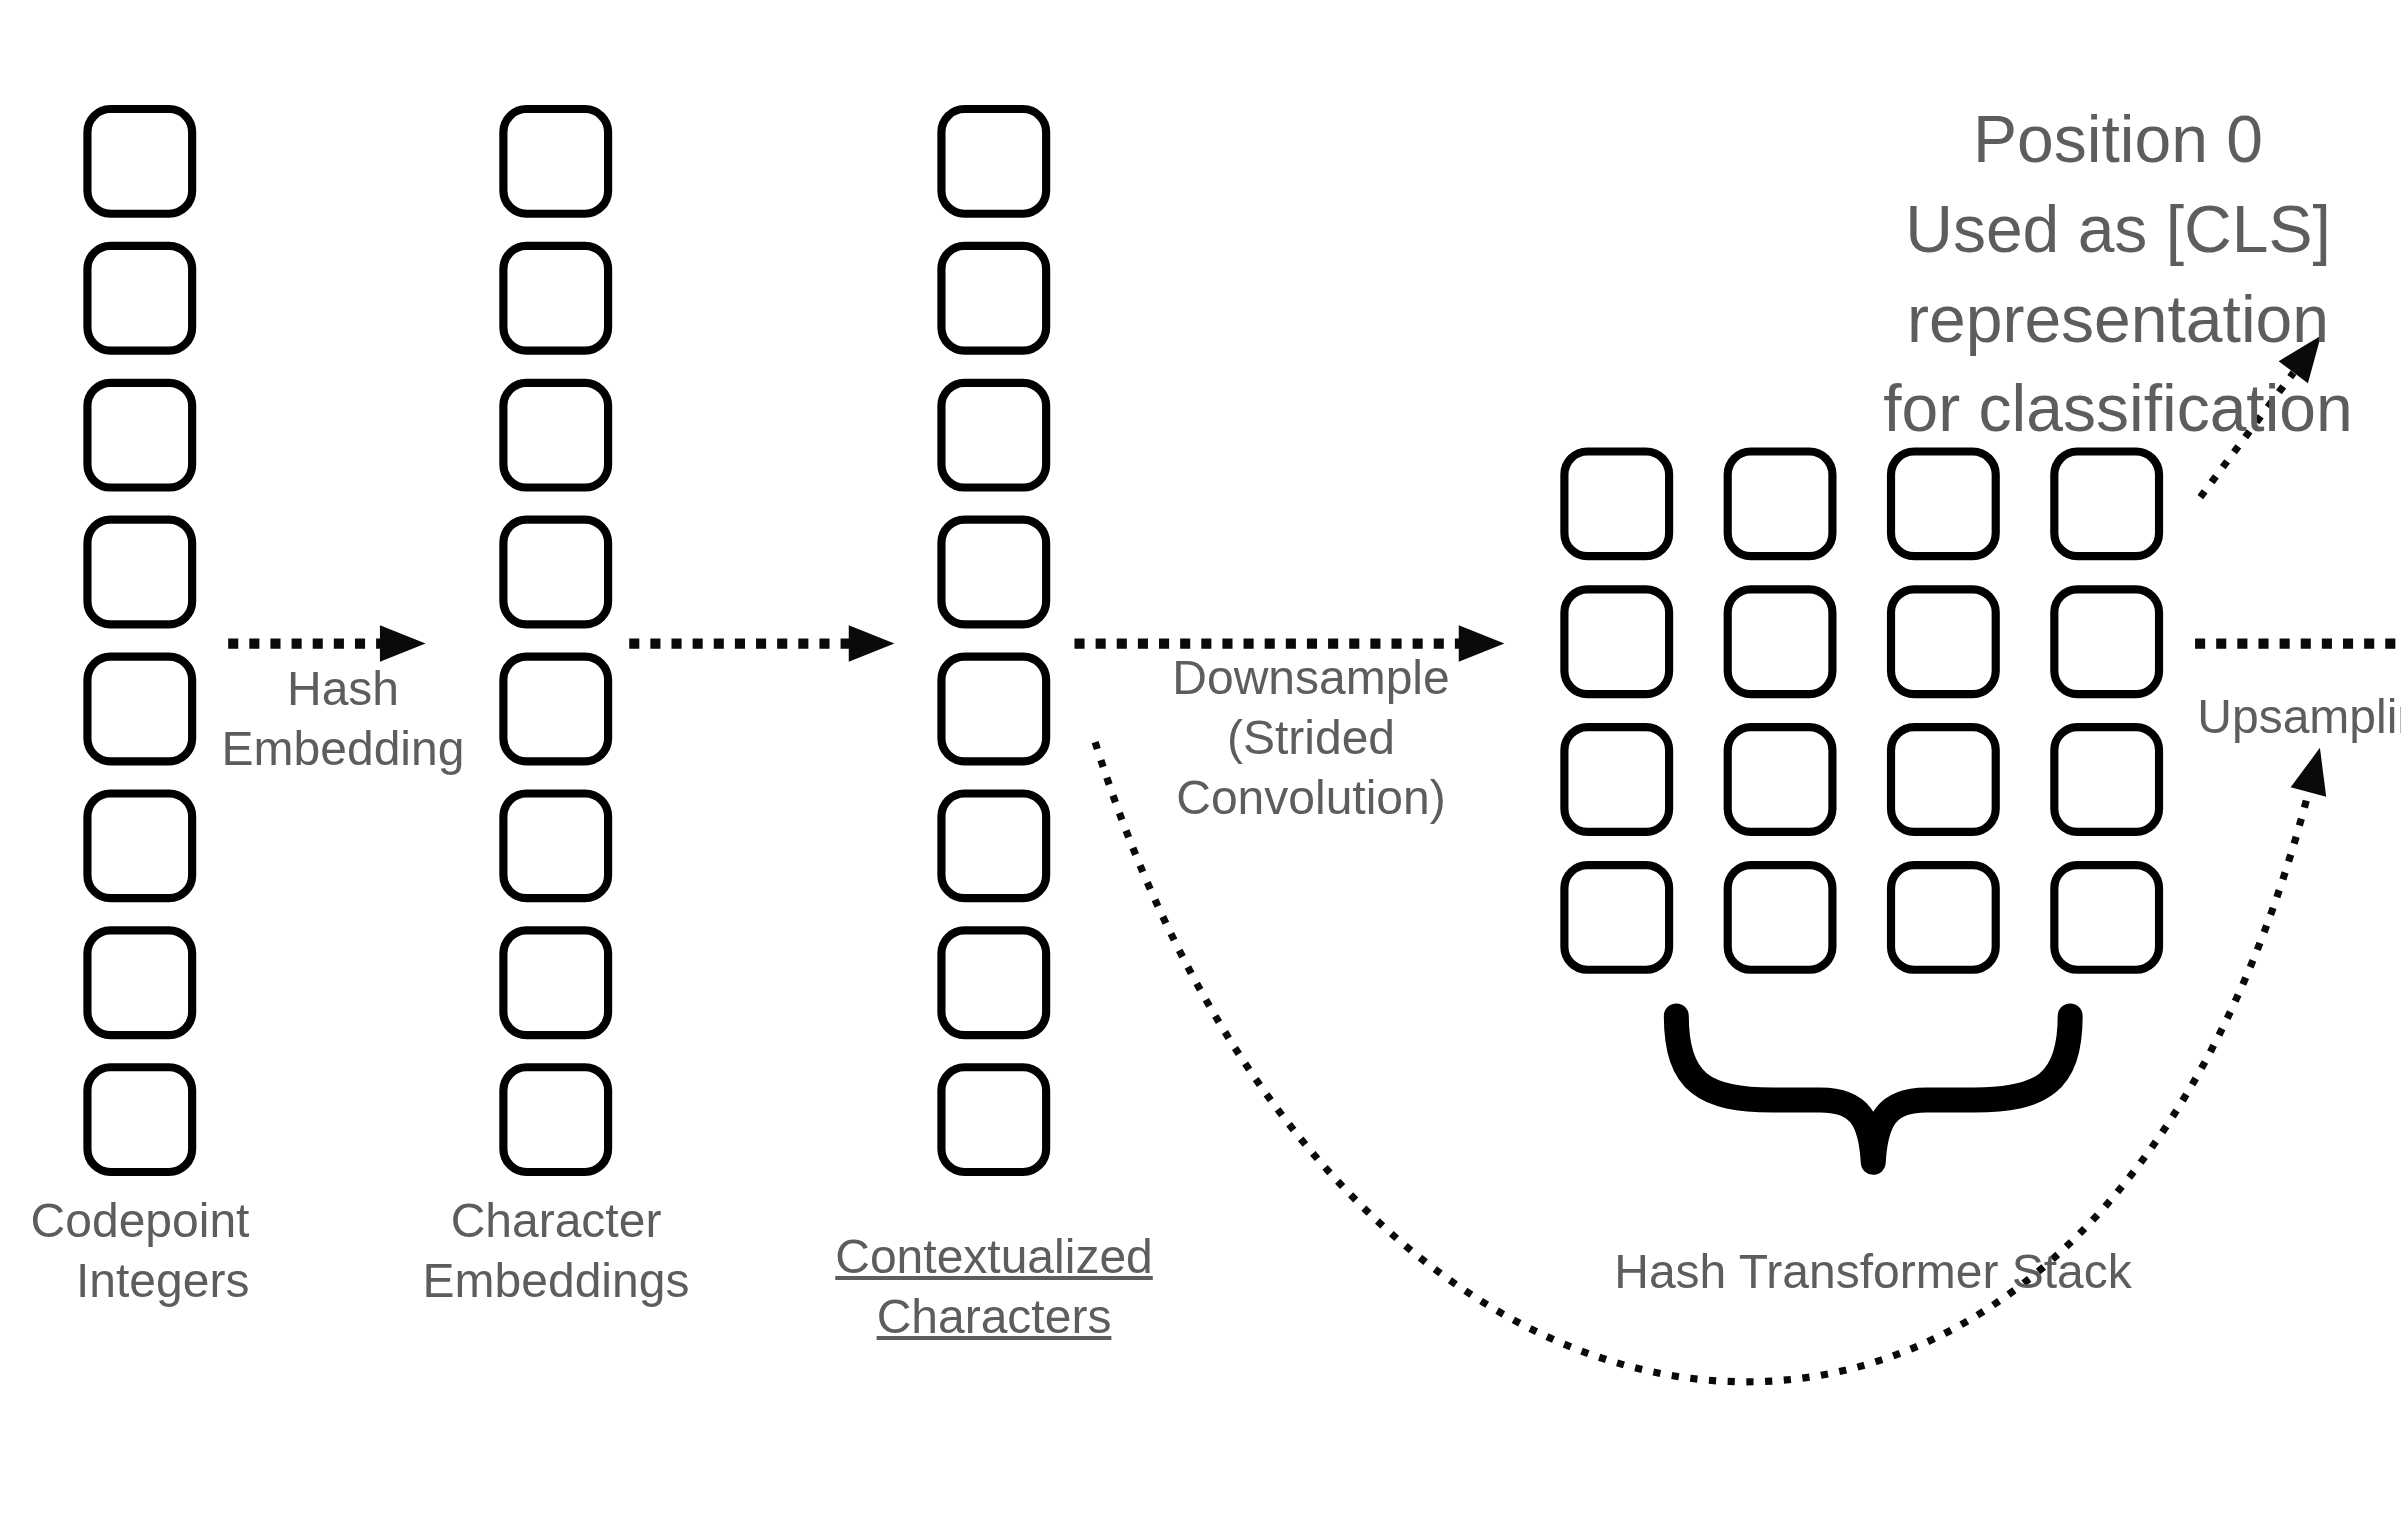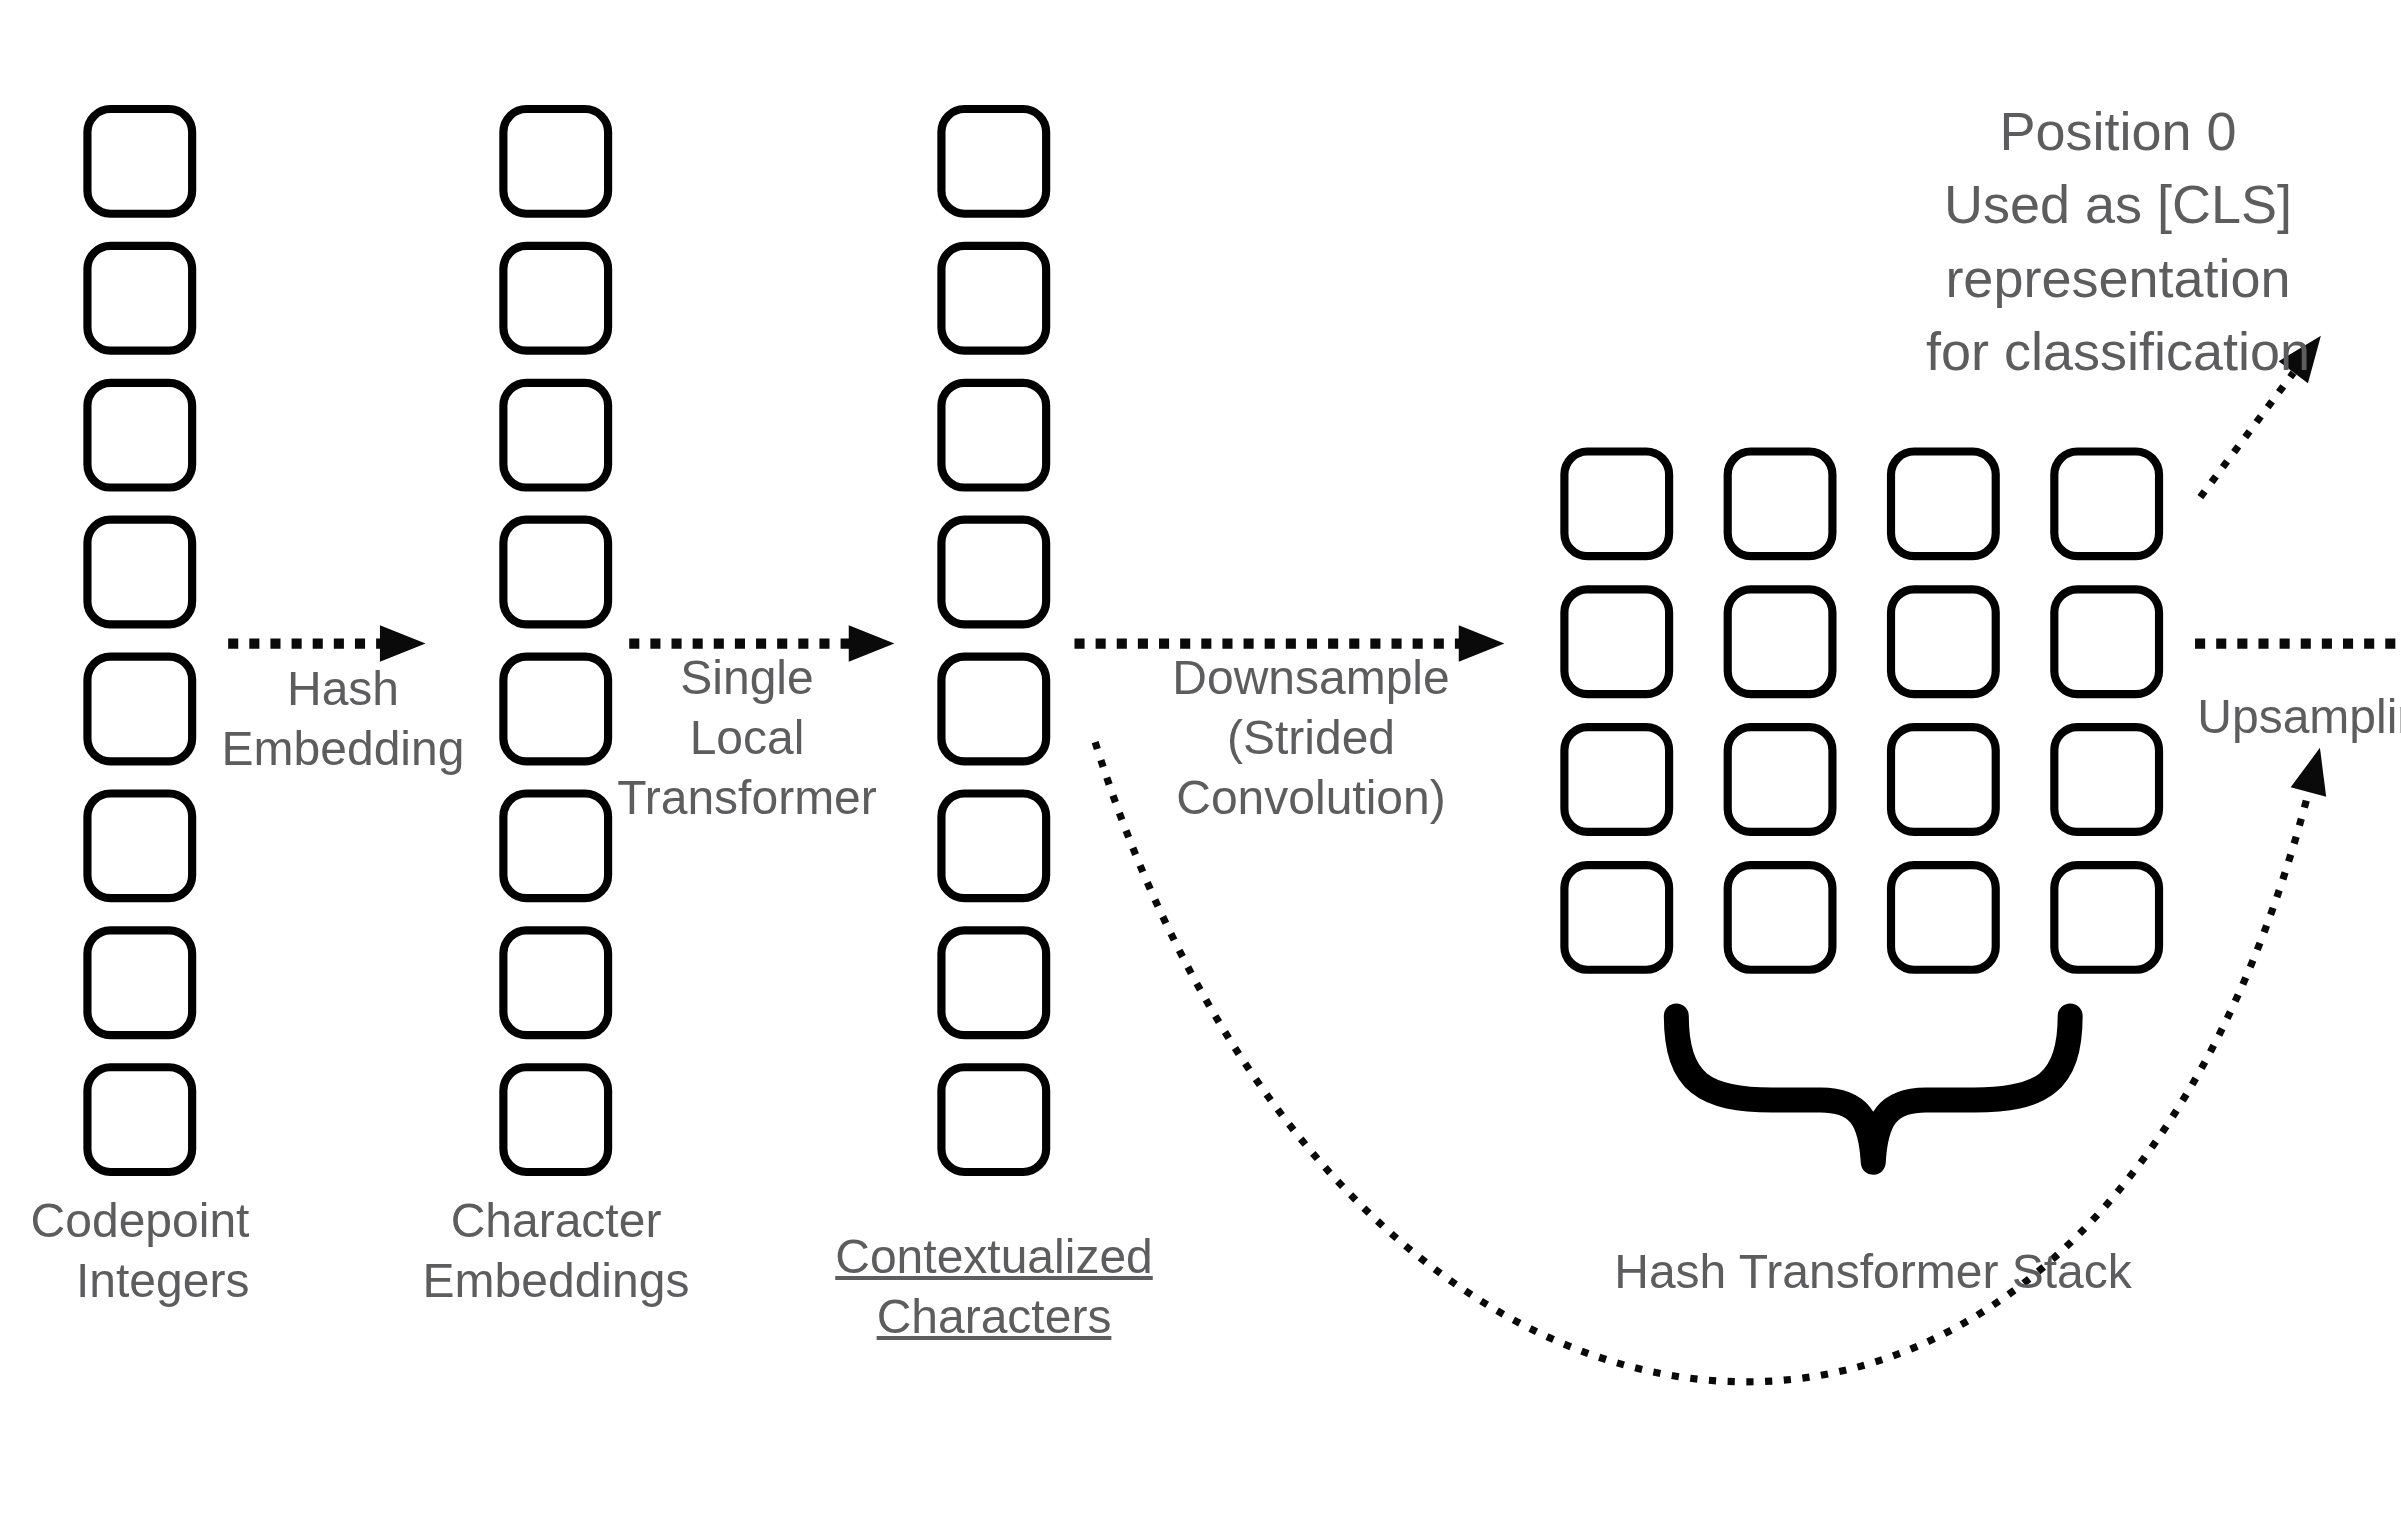--- a/index.html
+++ b/index.html
@@ -51,21 +51,21 @@
   .label {
     position: absolute;
     transform: translateX(-50%);
     color: #5d5d5f;
     font-size: 48px;
     line-height: 1.25;
     text-align: center;
     white-space: pre-line;
   }
   .label-annotation {
-    font-size: 54px;
+    font-size: 66px;
     line-height: 1.36;
   }
 </style>
 </head>
 <body>
 
 <div class="canvas">
 
   <svg class="shapes" width="3307" height="1525" viewBox="0 0 6885 3175">
 
@@ -147,23 +147,20 @@
     <polygon class="arrow-head" points="4832,699 4805,798 4744,752"></polygon>
 
     <path class="thin-dash" d="M 2280 1545 C 2800 3200, 4350 3400, 4806 1650"></path>
     <polygon class="arrow-head" points="4830,1557 4843,1659 4769,1639"></polygon>
 
     <path class="underbrace" d="M 3490 2115 C 3490 2255, 3550 2290, 3690 2290 L 3790 2290 C 3870 2290, 3895 2330, 3900 2420 C 3905 2330, 3930 2290, 4010 2290 L 4110 2290 C 4250 2290, 4310 2255, 4310 2115"></path>
   </svg>
 
   <div class="label" style="left:343px;  top:659px;">Hash
 Embedding</div>
-  <div class="label" style="left:747px; top:648px;">Single
-Local
-Transformer</div>
   <div class="label" style="left:1311px; top:648px;">Downsample
 (Strided
 Convolution)</div>
   <div class="label" style="left:2324px; top:687px;">Upsampling</div>
 
   <div class="label label-annotation" style="left:2118px; top:95px;">Position 0
 Used as [CLS]
 representation
 for classification</div>
 

